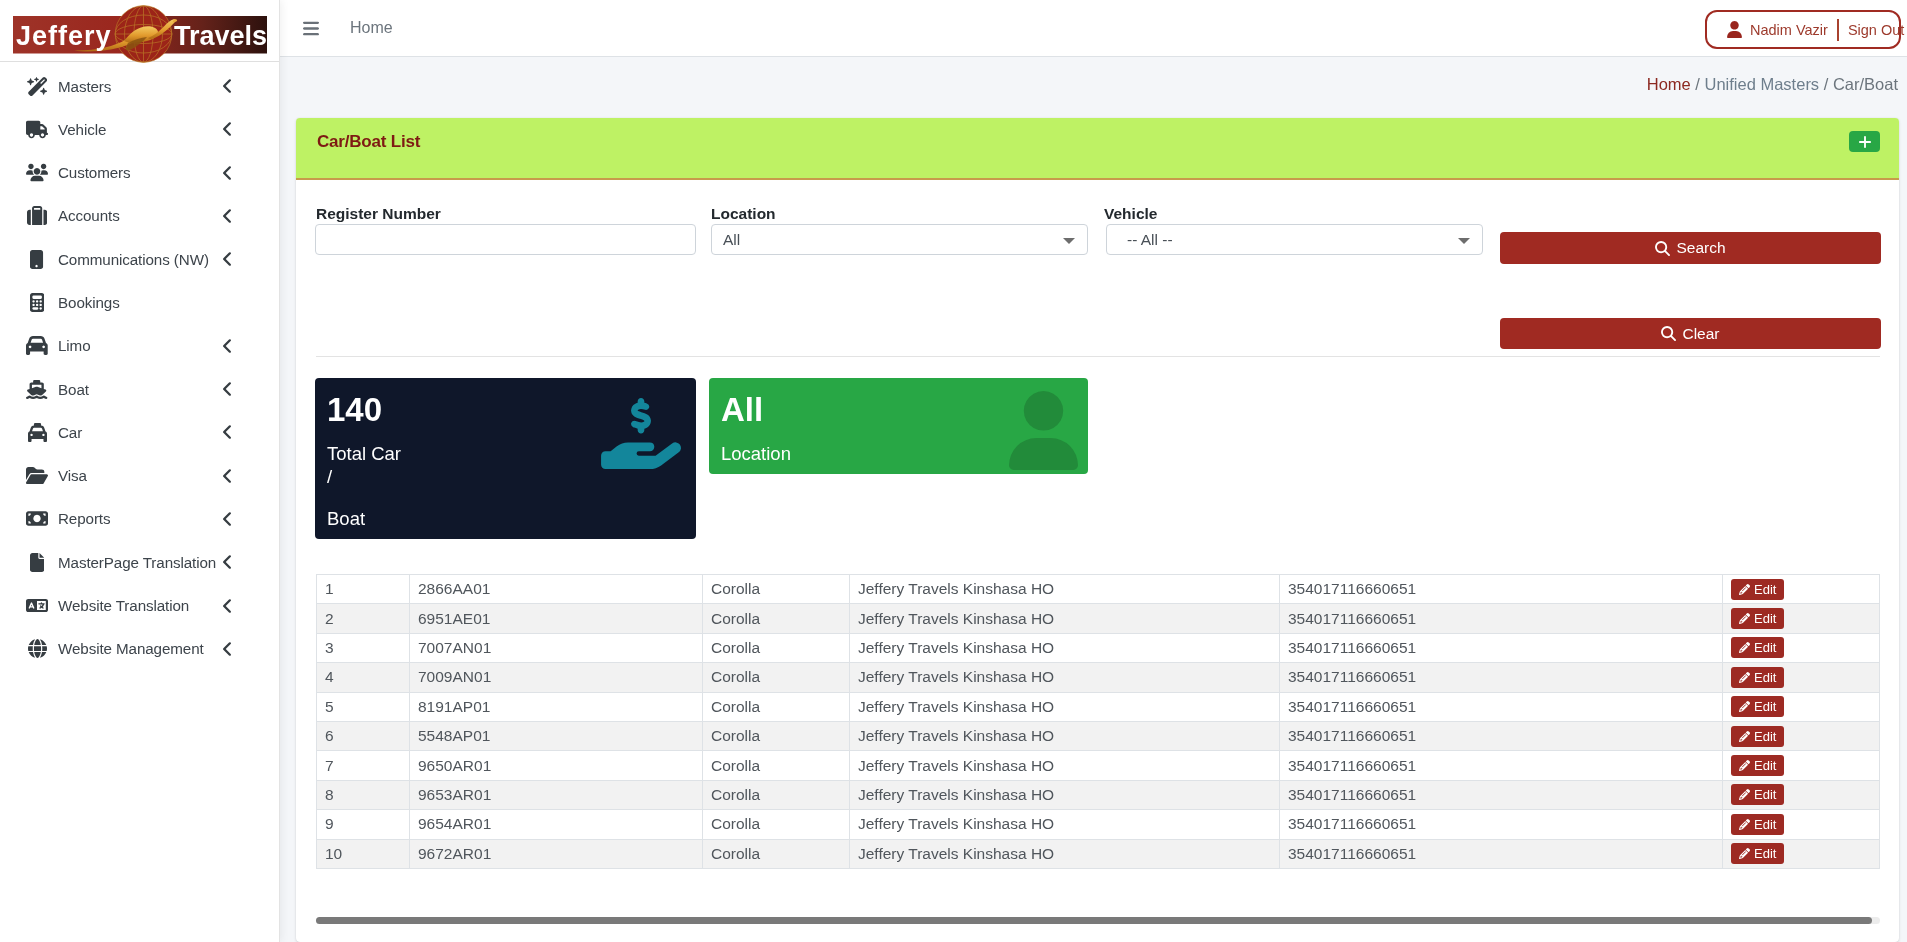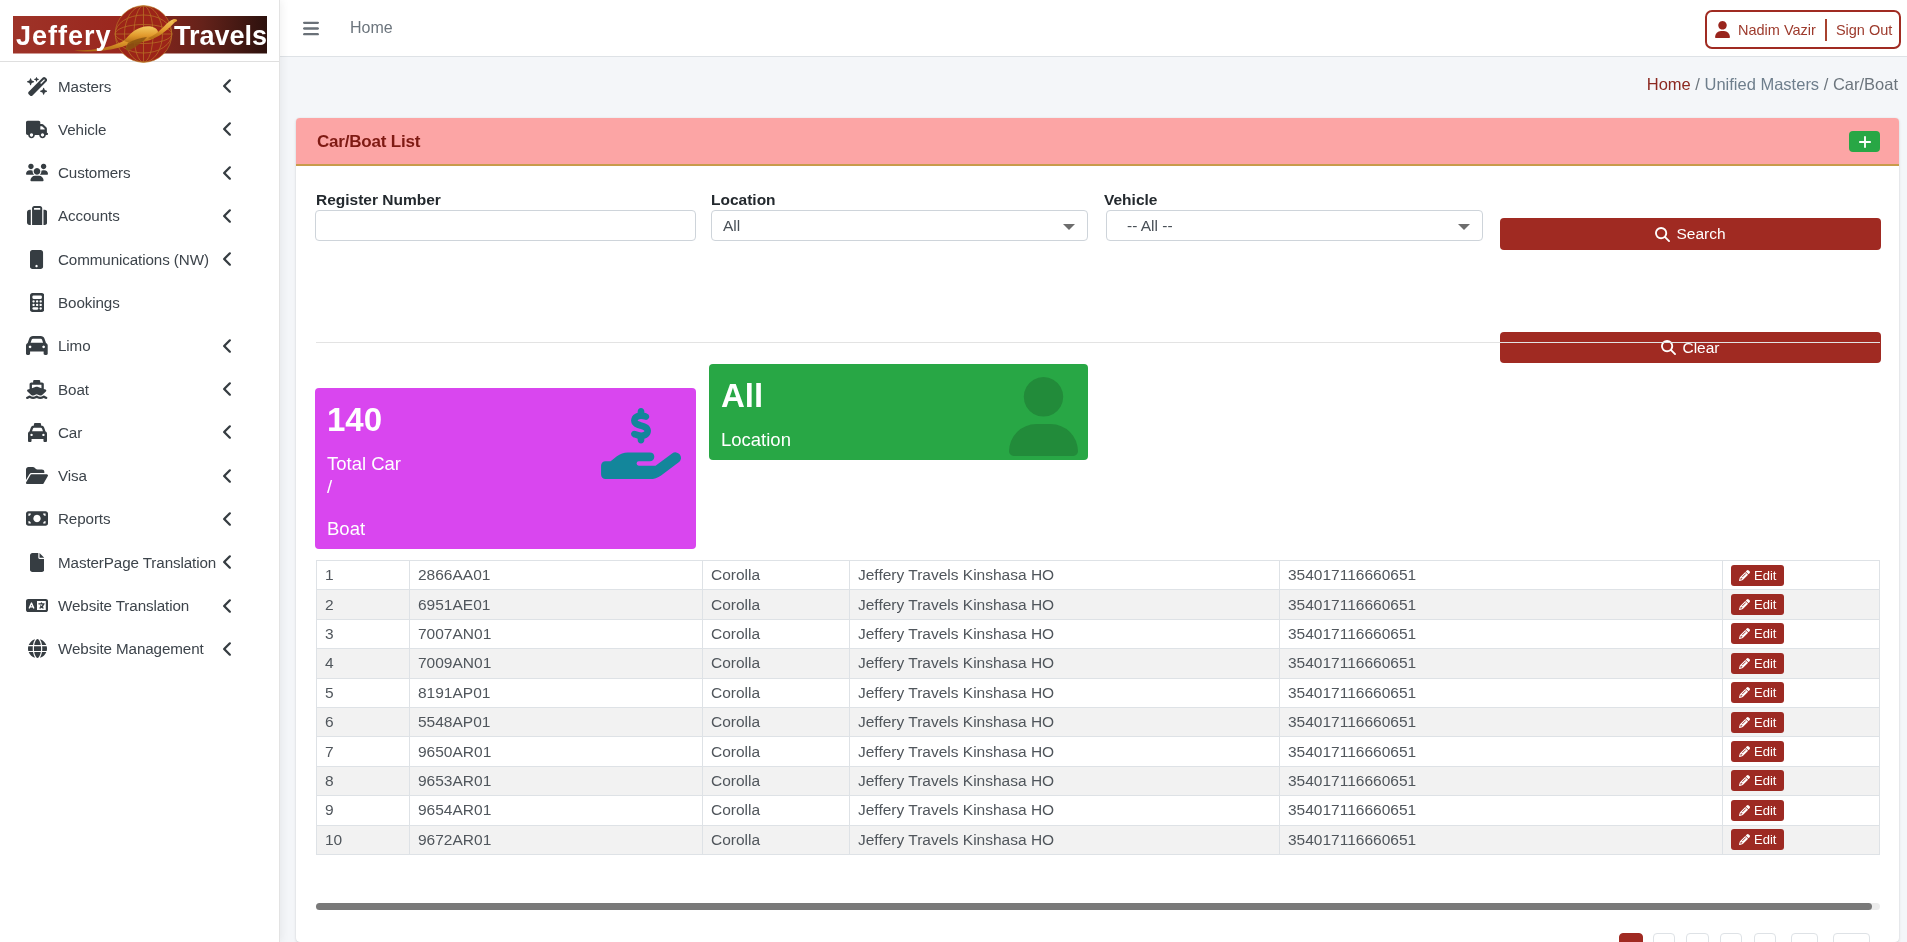--- a/index.html
+++ b/index.html
@@ -1,40 +1,40 @@
 <!DOCTYPE html>
 <html><head><meta charset="utf-8">
 <style>
 * { margin:0; padding:0; box-sizing:border-box; }
 html,body { width:1907px; height:942px; overflow:hidden; font-family:"Liberation Sans",sans-serif; font-size:16px; background:#f4f6f9; }
 
 .navbar { position:fixed; left:280px; right:0; top:0; height:57px; background:#fff; border-bottom:1px solid #dee2e6; z-index:5; }
 .burger { position:absolute; left:23px; top:21px; width:16px; height:15px; fill:#6a7178; }
 .nav-home { position:absolute; left:70px; top:19px; color:#6c757d; font-size:16px; }
-.userpill { position:absolute; right:6px; top:10px; height:39px; width:196px; border:2px solid #a02b22; border-radius:7px; display:flex; align-items:center; white-space:nowrap; }
+.userpill { position:absolute; right:6px; top:10px; height:39px; width:196px; border:2px solid #a02b22; border-radius:12px; display:flex; align-items:center; white-space:nowrap;padding-left:12px; }
 .userpill .uic { width:15px; height:17px; fill:#99251d; margin-left:8px; flex:none; }
 .userpill .uname { color:#9d3a2c; font-size:14.5px; margin-left:8px; }
 .userpill .usep { width:2px; height:22px; background:#a8422f; margin-left:9px; flex:none; }
 .userpill .uout { color:#9d3a2c; font-size:14.5px; margin-left:9px; }
 
 .sidebar { position:fixed; left:0; top:0; bottom:0; width:280px; background:#fff; z-index:6; border-right:1px solid #e3e3e3; box-shadow:2px 0 8px rgba(0,0,0,.06);text-align:center; }
 .brand { height:62px; border-bottom:1px solid #dfdfdf; position:relative; }
 .sidemenu { list-style:none; padding:6px 8px; }
 .nav-item { position:relative; height:36px; margin-bottom:7.3px; display:flex; align-items:center; }
 .nico { width:22px; height:19px; margin-left:18px; display:flex; align-items:center; justify-content:center; flex:none; }
 .nico svg { max-width:22px; max-height:19px; height:19px; fill:#363d42; }
 .nlabel { color:#3d444b; margin-left:10px; font-size:15.2px; letter-spacing:-0.1px; white-space:nowrap; }
 .chev { position:absolute; right:40px; width:8px; height:14px; fill:#363d42; }
 
 .content { position:absolute; left:280px; top:57px; width:1627px; }
 .crumbs { position:absolute; top:18px; right:9px; font-size:16.5px; color:#6c757d; }
 .crumbs .c-home { color:#8c2921; }
 .crumbs .c-mid { color:#6e7e8c; }
 .card { position:absolute; left:16px; top:61px; width:1603px; height:824px; background:#fff; border-radius:4px; box-shadow:0 0 1px rgba(0,0,0,.15), 0 1px 3px rgba(0,0,0,.12); }
-.card-header { position:relative; height:48px; background:#fca5a5; border-bottom:2px solid #c89b4b; border-radius:4px 4px 0 0; }
+.card-header { position:relative; height:62px; background:#bef264; border-bottom:2px solid #c89b4b; border-radius:4px 4px 0 0; }
 .card-title { position:absolute; left:21px; top:14px; font-size:17px; font-weight:bold; color:#7e1a13; letter-spacing:-0.2px; }
 .btn-plus { position:absolute; right:19px; top:13px; width:31px; height:21px; background:#28a745; border-radius:4px; display:flex; align-items:center; justify-content:center; }
 .btn-plus svg { width:12px; height:12px; fill:#fff; }
 .card-body { position:relative; }
 .flabel { position:absolute; font-weight:bold; font-size:15.5px; color:#23292e; }
 .fctl { position:absolute; height:31px; border:1px solid #ced4da; border-radius:4px; background:#fff; font-size:15.5px; color:#495057; display:flex; align-items:center; padding-left:11px; }
 .caret { position:absolute; right:12px; top:12.5px; width:0; height:0; border-left:6px solid transparent; border-right:6px solid transparent; border-top:6.5px solid #6d6d6d; }
 .btn-red { position:absolute; background:#a02a22; border-radius:4px; color:#fff; font-size:15.5px; display:flex; align-items:center; justify-content:center; }
 .btn-red svg { width:15px; height:15px; fill:#fff; margin-right:6px; }
 .hr { position:absolute; left:20px; width:1564px; height:1px; background:#e3e3e3; }
@@ -274,25 +274,25 @@
     <div class="card-body">
       <span class="flabel" style="left:20px; top:25px;">Register Number</span>
       <div class="fctl" style="left:19px; top:44px; width:381px;"></div>
       <span class="flabel" style="left:415px; top:25px;">Location</span>
       <div class="fctl" style="left:415px; top:44px; width:377px;">All<span class="caret"></span></div>
       <span class="flabel" style="left:808px; top:25px;">Vehicle</span>
       <div class="fctl" style="left:810px; top:44px; width:377px;padding-left:20px;">-- All --<span class="caret"></span></div>
       <div class="btn-red" style="left:1204px; top:52px; width:381px; height:32px;"><svg viewBox="0 0 512 512">
             <path d="M416 208Q415 278 376 331L503 457Q512 467 512 480Q512 493 503 503Q493 512 480 512Q467 512 457 503L331 376Q278 415 208 416Q120 414 61 355Q2 296 0 208Q2 120 61 61Q120 2 208 0Q296 2 355 61Q414 120 416 208ZM208 352Q247 352 280 333Q313 314 333 280Q352 246 352 208Q352 170 333 136Q313 102 280 83Q247 64 208 64Q169 64 136 83Q103 102 83 136Q64 170 64 208Q64 246 83 280Q103 314 136 333Q169 352 208 352Z"></path>
           </svg>Search</div>
-      <div class="btn-red" style="left:1204px; top:138px; width:381px; height:31px;margin-top:28px;"><svg viewBox="0 0 512 512">
+      <div class="btn-red" style="left:1204px; top:138px; width:381px; height:31px;"><svg viewBox="0 0 512 512">
             <path d="M416 208Q415 278 376 331L503 457Q512 467 512 480Q512 493 503 503Q493 512 480 512Q467 512 457 503L331 376Q278 415 208 416Q120 414 61 355Q2 296 0 208Q2 120 61 61Q120 2 208 0Q296 2 355 61Q414 120 416 208ZM208 352Q247 352 280 333Q313 314 333 280Q352 246 352 208Q352 170 333 136Q313 102 280 83Q247 64 208 64Q169 64 136 83Q103 102 83 136Q64 170 64 208Q64 246 83 280Q103 314 136 333Q169 352 208 352Z"></path>
           </svg>Clear</div>
       <div class="hr" style="top:176px;"></div>
-      <div class="sbox" style="left:19px; top:198px; width:381px; height:161px; background:#d946ef;margin-top:24px;">
+      <div class="sbox" style="left:19px; top:198px; width:381px; height:161px; background:#0f172a;">
         <div class="big">140</div>
         <div class="lbl" style="top:65px;">Total Car</div>
         <div class="lbl" style="top:88px;">/</div>
         <div class="lbl" style="top:130px;">Boat</div>
         <svg style="position:absolute; right:15px; top:20px; width:80px; height:71px; fill:#13869b;" viewBox="0 0 576 512">
             <path d="M312 24V35V24V35Q322 36 330 39Q351 46 347 68Q340 89 318 85Q301 80 288 80Q276 80 268 85Q265 87 265 88Q264 88 264 90Q264 91 264 91Q264 91 264 91Q264 91 264 91Q264 92 267 94Q276 98 295 104H296Q314 108 333 119Q357 132 360 164Q358 198 333 213Q323 219 312 221V232Q310 254 288 256Q266 254 264 232V221Q250 217 240 213Q239 213 238 213Q237 212 236 212Q234 211 232 211Q212 202 217 180Q226 160 247 165Q249 166 251 166Q253 167 255 168Q274 175 289 176Q301 176 308 172Q311 170 311 169Q312 168 312 165Q313 164 308 160Q300 155 281 150L279 149Q261 145 242 135Q219 123 216 91Q219 56 244 43Q253 38 264 35V24Q266 2 288 0Q310 2 312 24ZM568 336Q578 350 576 366Q573 382 560 392L433 486Q397 512 352 512H192H32Q18 512 9 503Q0 494 0 480V416Q0 402 9 393Q18 384 32 384H69L114 348Q149 320 194 320H272H352Q366 320 375 329Q384 338 384 352Q384 366 375 375Q366 384 352 384H288H272Q257 385 256 400Q257 415 272 416H393L512 328Q526 318 542 320Q558 323 568 336ZM194 384H193Q193 384 193 384Q193 384 194 384Z"></path>
           </svg>
       </div>
       <div class="sbox" style="left:413px; top:198px; width:379px; height:96px; background:#28a745;">
         <div class="big">All</div>

